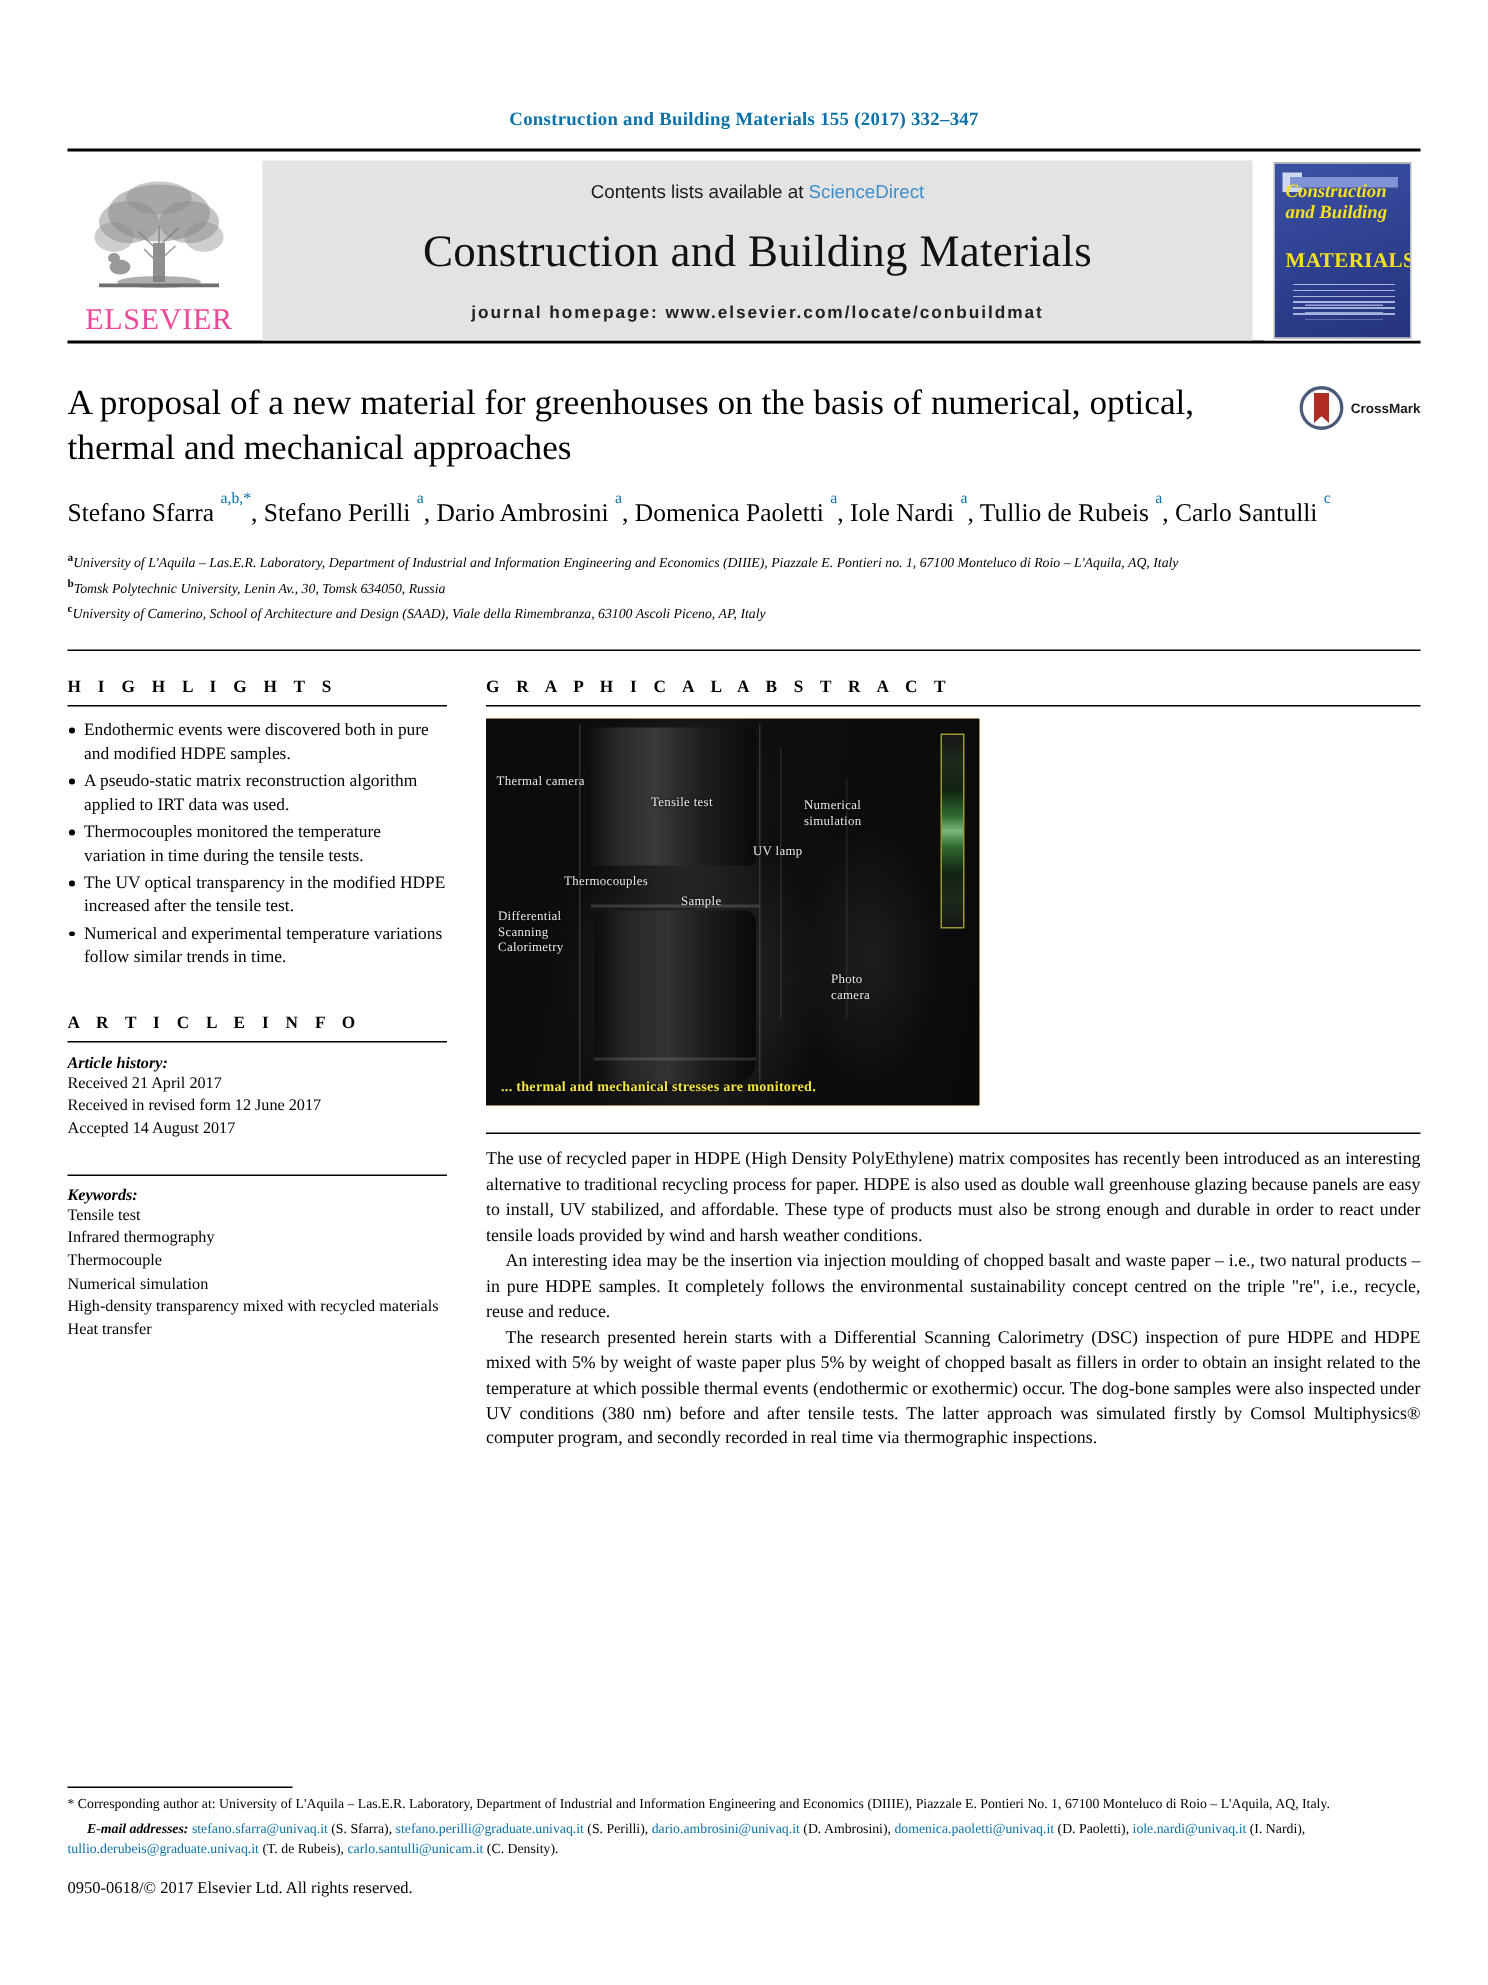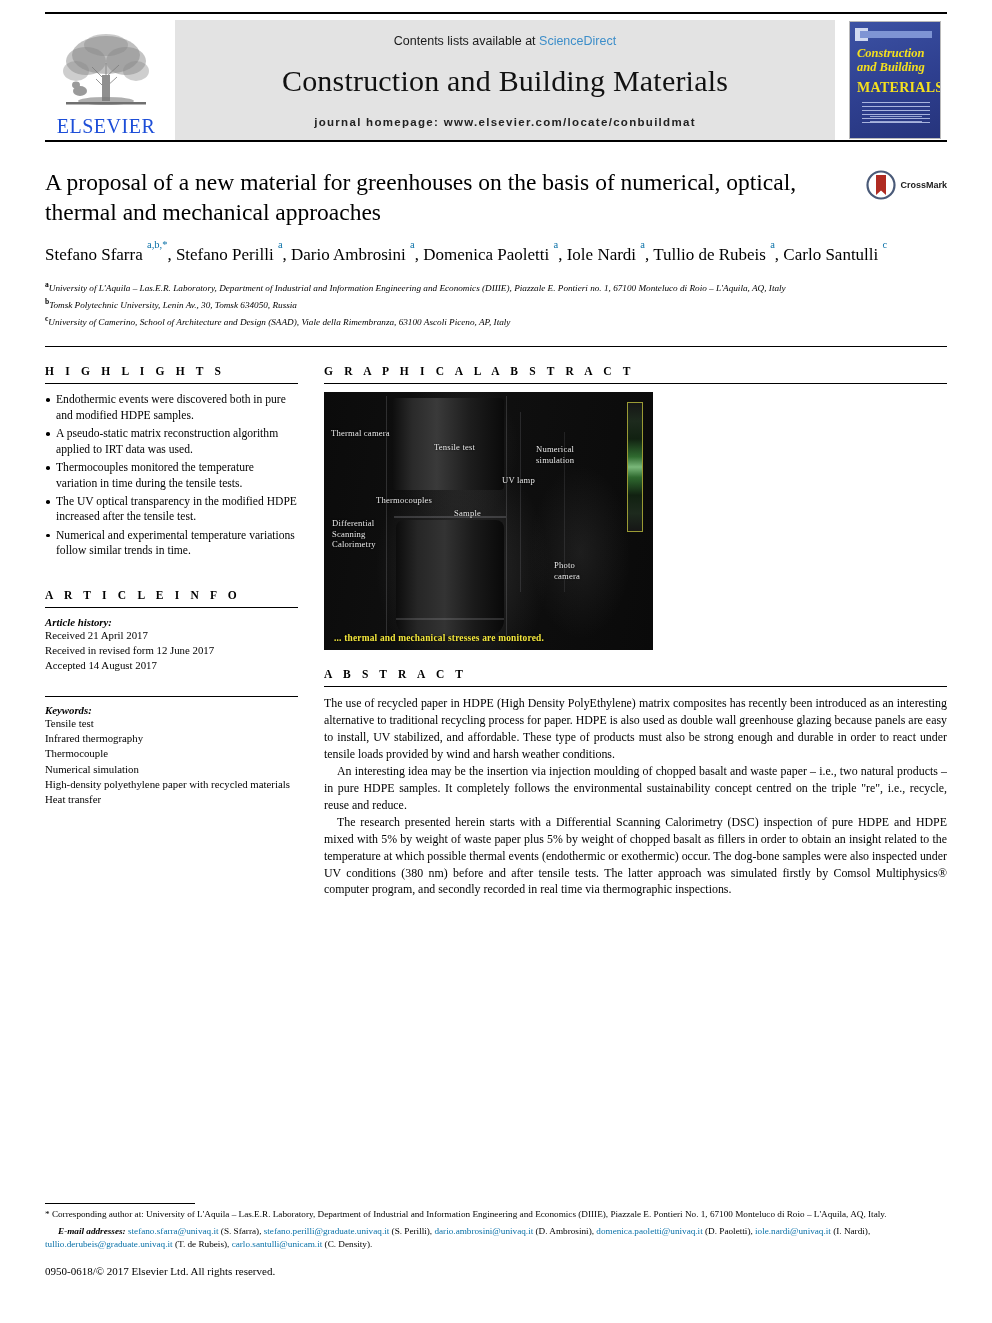--- a/index.html
+++ b/index.html
@@ -42,21 +42,21 @@
     width: 122px;
     flex: 0 0 122px;
     display: flex;
     flex-direction: column;
     align-items: center;
     justify-content: flex-end;
     padding-bottom: 4px;
   }
   .tree-svg { display:block; }
   .elsevier-word {
-    color: #1d4ed8;
+    color: #ec4899;
     font-family: "Liberation Serif", serif;
     font-size: 20px;
     letter-spacing: .5px;
     line-height: 1;
     margin-top: 1px;
   }
   .masthead-center {
     flex: 1 1 auto;
     background: #e3e3e3;
     margin: 0 8px;
@@ -108,21 +108,21 @@
   }
   .cover-els {
     position:absolute; left:5px; top:6px; width:13px; height:13px;
     background:#cfd8f0;
   }
   .cover-t1, .cover-t2 {
     position:absolute; left:7px; right:5px;
     color:#f4e01e; font-family:"Liberation Serif", serif;
     font-style: italic; font-weight:bold; font-size:12.5px; line-height:1.12;
   }
-  .cover-t1 { top:24px; }
+  .cover-t1 { top:11px; }
   .cover-t2 {
     top:58px; font-style: normal; font-size:14px; letter-spacing:.3px;
   }
   .cover-sub {
     position:absolute; left:12px; right:10px; top:80px;
     height: 22px;
     background: repeating-linear-gradient(
       to bottom,
       rgba(210,220,250,.75) 0px, rgba(210,220,250,.75) 1px,
       transparent 1px, transparent 4px);
@@ -335,20 +335,21 @@
     font-family: "Liberation Serif", serif;
     font-size: 11px;
     margin-top: 1px;
   }
 </style>
 </head>
 <body>
 
 <div class="page">
 
+  <div class="running-head">Construction and Building Materials 155 (2017) 332–347</div>
 
   <div class="masthead-wrap">
 
     <div class="elsevier-logo">
       <svg class="tree-svg" width="100" height="86" viewBox="0 0 100 86">
         <g fill="#8a8a8a">
           <ellipse cx="50" cy="26" rx="34" ry="19" opacity=".55"></ellipse>
           <ellipse cx="30" cy="32" rx="20" ry="14" opacity=".5"></ellipse>
           <ellipse cx="70" cy="32" rx="20" ry="14" opacity=".5"></ellipse>
           <ellipse cx="50" cy="16" rx="22" ry="11" opacity=".45"></ellipse>
@@ -444,21 +445,21 @@
         <div class="info-line">Received 21 April 2017</div>
         <div class="info-line">Received in revised form 12 June 2017</div>
         <div class="info-line">Accepted 14 August 2017</div>
 
         <div class="inner-rule"></div>
         <div class="info-label">Keywords:</div>
         <div class="info-line">Tensile test</div>
         <div class="info-line">Infrared thermography</div>
         <div class="info-line">Thermocouple</div>
         <div class="info-line">Numerical simulation</div>
-        <div class="info-line">High-density polyethylene paper with recycled materials</div>
+        <div class="info-line">High-density transparency mixed with recycled materials</div>
         <div class="info-line">Heat transfer</div>
       </div>
     </div>
 
     <div class="col-right">
       <div class="sec-head">G R A P H I C A L   A B S T R A C T</div>
       <div class="sec-rule"></div>
 
       <div class="ga-figure">
         <div class="ga-photo"></div>
@@ -478,21 +479,20 @@
         <div class="ga-label" style="left:52px;top:103px;">Thermocouples</div>
         <div class="ga-label" style="left:178px;top:83px;">UV lamp</div>
         <div class="ga-label" style="left:130px;top:116px;">Sample</div>
         <div class="ga-label" style="left:8px;top:126px;width:62px;">Differential Scanning Calorimetry</div>
         <div class="ga-label" style="left:230px;top:168px;width:44px;">Photo camera</div>
 
         <div class="ga-caption">... thermal and mechanical stresses are monitored.</div>
       </div>
 
       <div style="height:18px"></div>
-      <div class="sec-head">A B S T R A C T</div>
       <div class="sec-rule"></div>
       <p class="abs-p first">The use of recycled paper in HDPE (High Density PolyEthylene) matrix composites has recently been introduced as an interesting alternative to traditional recycling process for paper. HDPE is also used as double wall greenhouse glazing because panels are easy to install, UV stabilized, and affordable. These type of products must also be strong enough and durable in order to react under tensile loads provided by wind and harsh weather conditions.</p>
       <p class="abs-p">An interesting idea may be the insertion via injection moulding of chopped basalt and waste paper – i.e., two natural products – in pure HDPE samples. It completely follows the environmental sustainability concept centred on the triple "re", i.e., recycle, reuse and reduce.</p>
       <p class="abs-p">The research presented herein starts with a Differential Scanning Calorimetry (DSC) inspection of pure HDPE and HDPE mixed with 5% by weight of waste paper plus 5% by weight of chopped basalt as fillers in order to obtain an insight related to the temperature at which possible thermal events (endothermic or exothermic) occur. The dog-bone samples were also inspected under UV conditions (380 nm) before and after tensile tests. The latter approach was simulated firstly by Comsol Multiphysics® computer program, and secondly recorded in real time via thermographic inspections.</p>
     </div>
   </div>
 
   <div class="footer">
     <div class="foot-rule"></div>
     <div class="foot-corr">* Corresponding author at: University of L'Aquila – Las.E.R. Laboratory, Department of Industrial and Information Engineering and Economics (DIIIE), Piazzale E. Pontieri No. 1, 67100 Monteluco di Roio – L'Aquila, AQ, Italy.</div>

